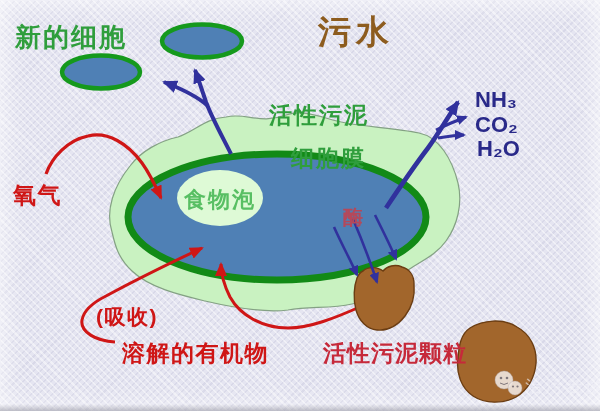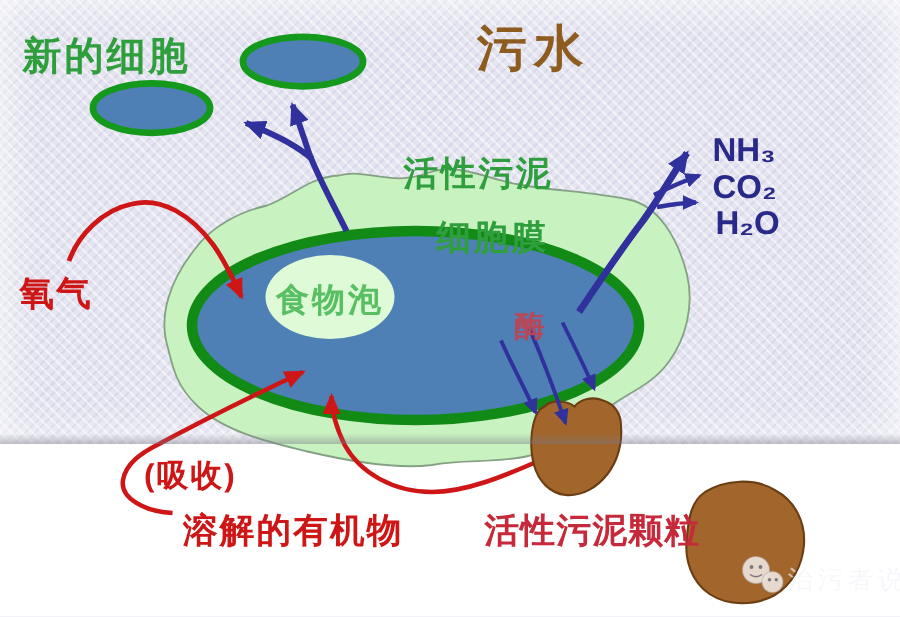--- a/index.html
+++ b/index.html
@@ -1,21 +1,21 @@
 <!DOCTYPE html>
 <html><head>
 <meta charset="utf-8">
 <style>
   html,body{margin:0;padding:0;}
   body{
     width:600px;height:411px;overflow:hidden;
     font-family:"Liberation Sans","DejaVu Sans",sans-serif;
   }
   .slide{
-    position:relative;width:600px;height:296px;
+    position:relative;width:600px;height:411px;
     background-color:#e5e5f1;
     background-image:
       repeating-linear-gradient(45deg, rgba(255,255,255,.45) 0 1.5px, rgba(0,0,0,0) 1.5px 5px),
       repeating-linear-gradient(135deg, rgba(198,198,220,.40) 0 1.5px, rgba(0,0,0,0) 1.5px 5px);
     box-shadow: inset 0 0 28px rgba(255,255,255,.85);
   }
   .bottom-edge{
     position:absolute;left:0;bottom:0;width:100%;height:7px;
     background:linear-gradient(to bottom, rgba(0,0,0,0), rgba(120,120,135,.45));
   }

